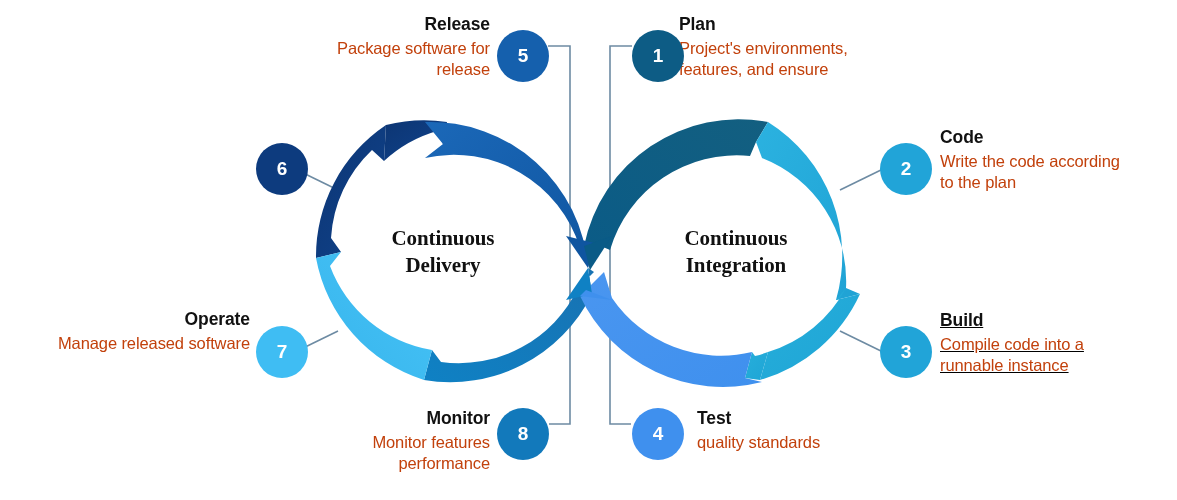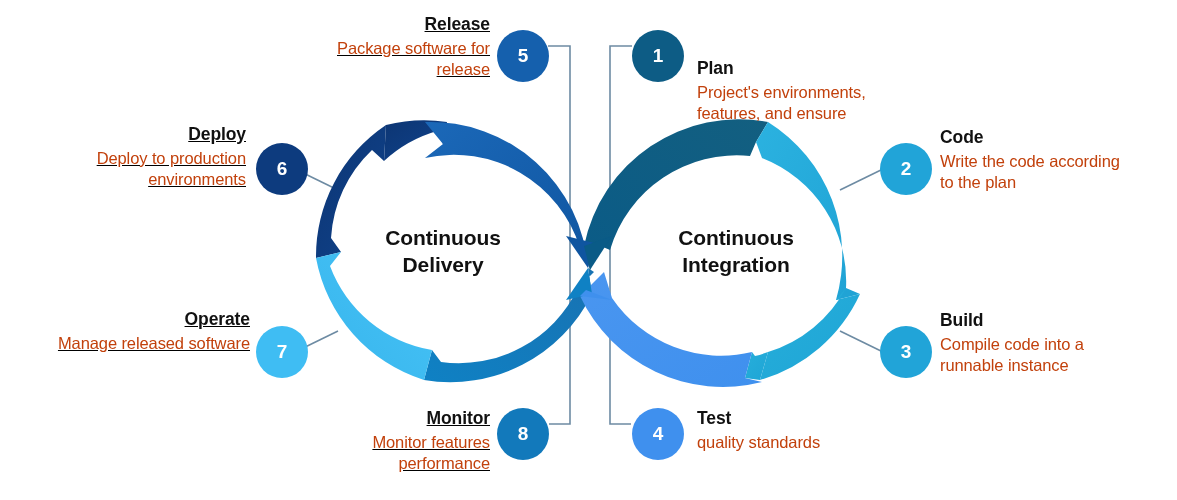--- a/index.html
+++ b/index.html
@@ -24,20 +24,21 @@
   
   .loop-label {
     position: absolute;
     text-align: center;
     font-weight: bold;
     font-size: 21px;
     line-height: 1.28;
     color: #111111;
     letter-spacing: -0.1px;
     width: 220px;
+    font-family: Liberation Serif, serif;
   }
   .loop-label .l2 { display: block; }
   #label-cd { left: 333px; top: 225px; }
   #label-ci { left: 626px; top: 225px; }
 
   
   .num-circle {
     position: absolute;
     width: 52px; height: 52px;
     border-radius: 50%;
@@ -59,21 +60,21 @@
     line-height: 1.35;
     margin-bottom: 1px;
     letter-spacing: -0.1px;
   }
   .item-text .desc {
     font-size: 16.5px;
     color: #c2410c;
     line-height: 1.32;
     letter-spacing: -0.1px;
   }
-  .align-right { text-align: right; text-decoration: underline; }
+  .align-right { text-align: right; }
   .align-left  { text-align: left; }
 </style>
 </head>
 <body>
 
 <div id="stage">
 
   <svg id="loop-svg" viewBox="0 0 1177 500">
     <defs>
       <linearGradient id="g-release" x1="0" y1="0" x2="1" y2="1">
@@ -221,31 +222,26 @@
     <div class="desc">Package software for</div>
     <div class="desc">release</div>
   </div>
   <div class="num-circle" style="left:497px; top:30px; background:#1560ad;">
     <span>5</span>
   </div>
 
   <div class="num-circle" style="left:632px; top:30px; background:#0d5c85;">
     <span>1</span>
   </div>
-  <div class="item-text align-left" style="left:697px; top:13px; width:260px;margin-top:44px;">
+  <div class="item-text align-left" style="left:679px; top:13px; width:260px;">
     <div class="title">Plan</div>
     <div class="desc">Project's environments,</div>
     <div class="desc">features, and ensure</div>
   </div>
 
-  <div class="item-text align-right" style="left:18px; top:123px; width:228px;">
-    <div class="title">Deploy</div>
-    <div class="desc">Deploy to production</div>
-    <div class="desc">environments</div>
-  </div>
   <div class="num-circle" style="left:256px; top:143px; background:#0d3b7e;">
     <span>6</span>
   </div>
 
   <div class="num-circle" style="left:880px; top:143px; background:#21a4d8;">
     <span>2</span>
   </div>
   <div class="item-text align-right" style="left:10px; top:308px; width:240px;">
     <div class="title">Operate</div>
     <div class="desc">Manage released software</div>
@@ -256,21 +252,21 @@
     <div class="desc">Write the code according</div>
     <div class="desc">to the plan</div>
   </div>
   <div class="num-circle" style="left:256px; top:326px; background:#3fbdf3;">
     <span>7</span>
   </div>
 
   <div class="num-circle" style="left:880px; top:326px; background:#21a4d8;">
     <span>3</span>
   </div>
-  <div class="item-text align-left" style="left:940px; top:309px; width:230px;">
+  <div class="item-text align-left" style="left:940px; top:309px; width:230px;text-decoration:underline;">
     <div class="title">Build</div>
     <div class="desc">Compile code into a</div>
     <div class="desc">runnable instance</div>
   </div>
 
   <div class="item-text align-right" style="left:305px; top:407px; width:185px;">
     <div class="title">Monitor</div>
     <div class="desc">Monitor features</div>
     <div class="desc">performance</div>
   </div>

